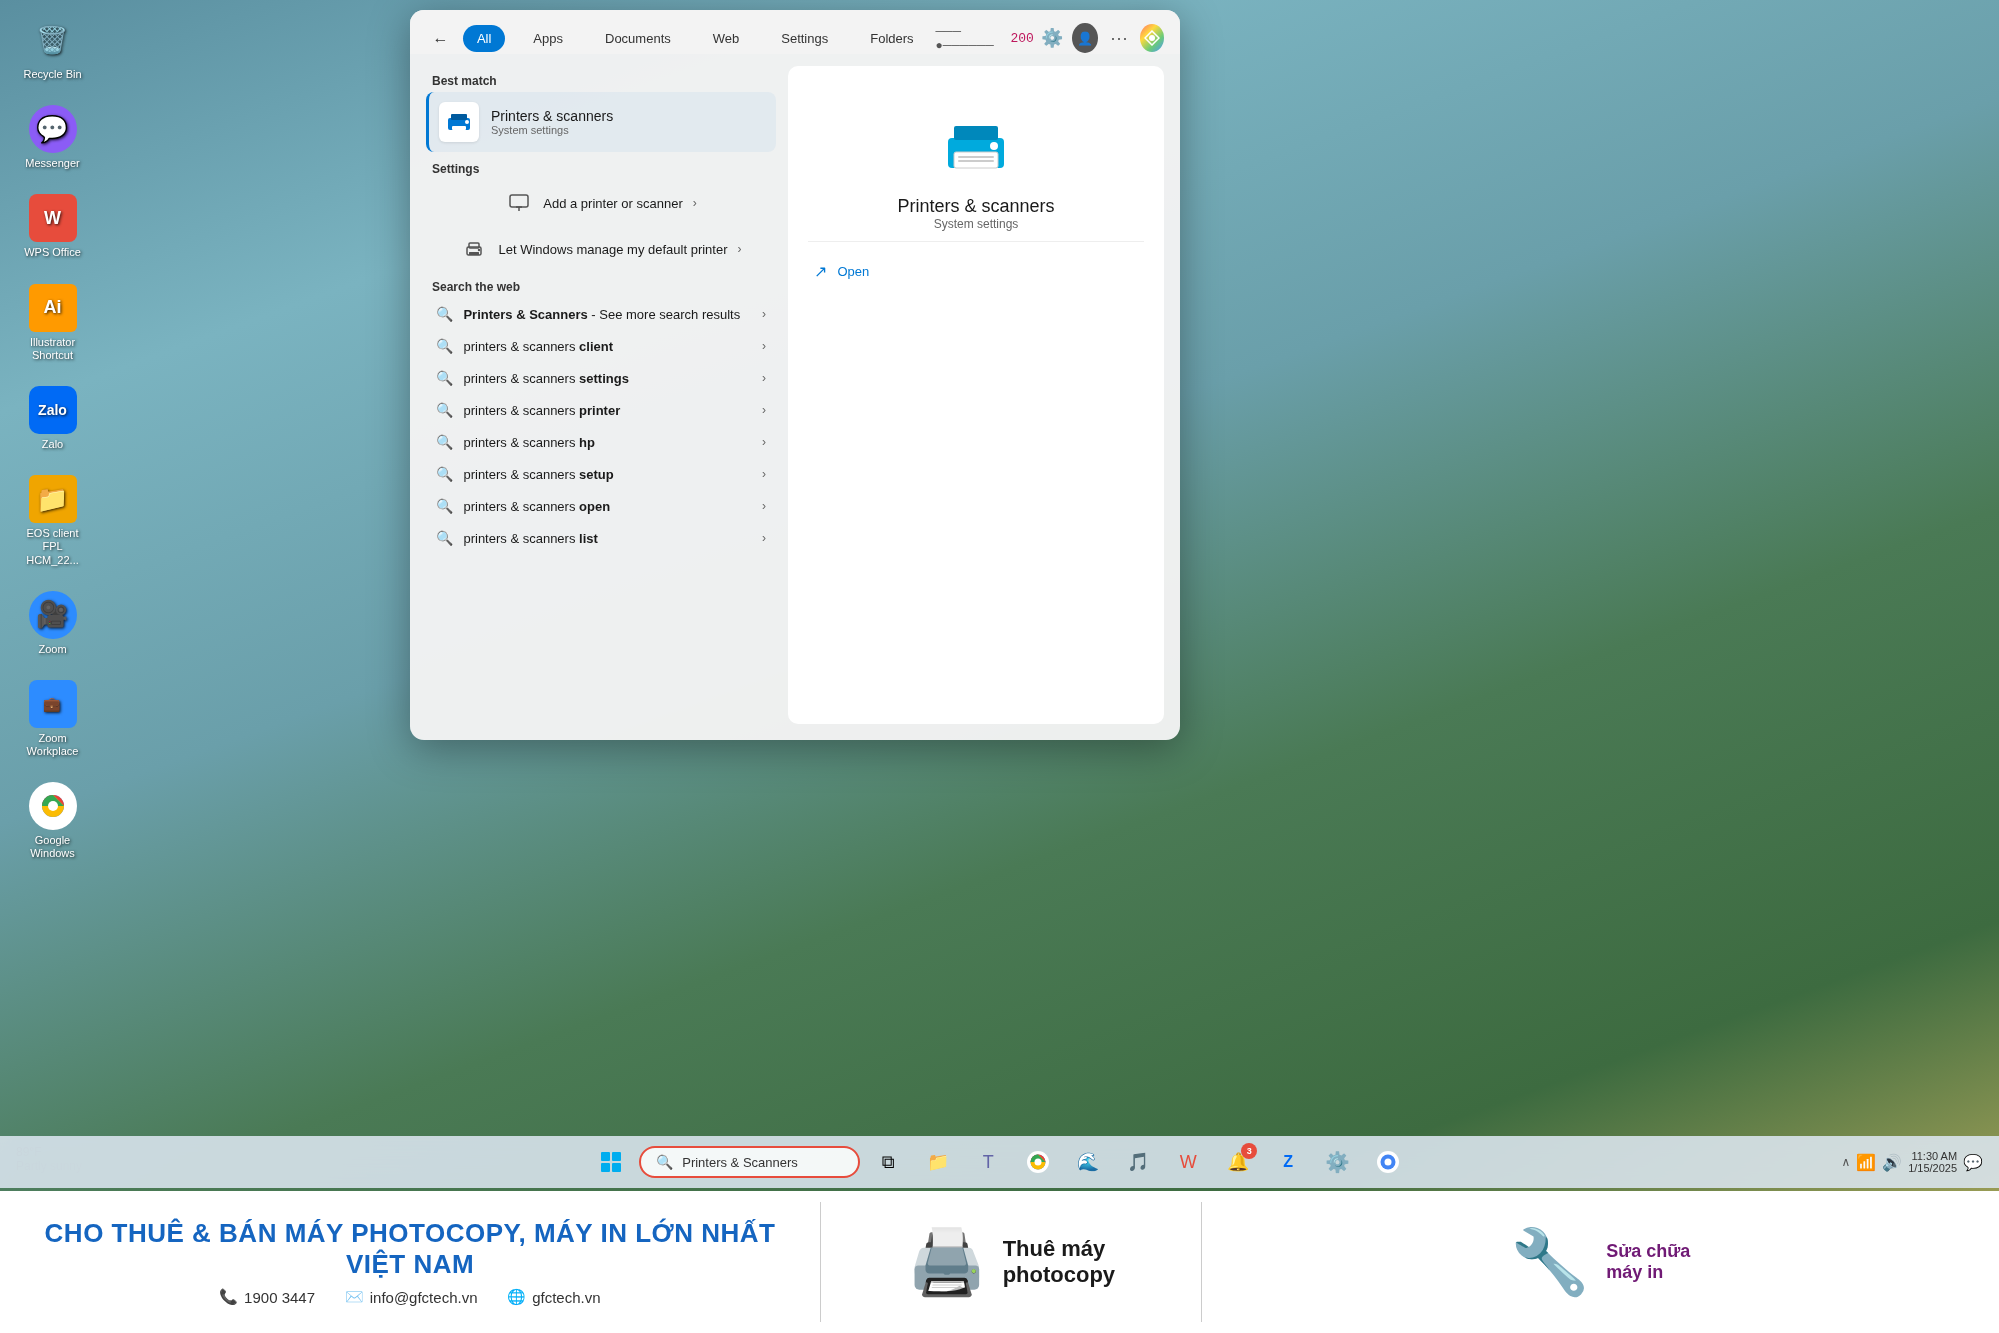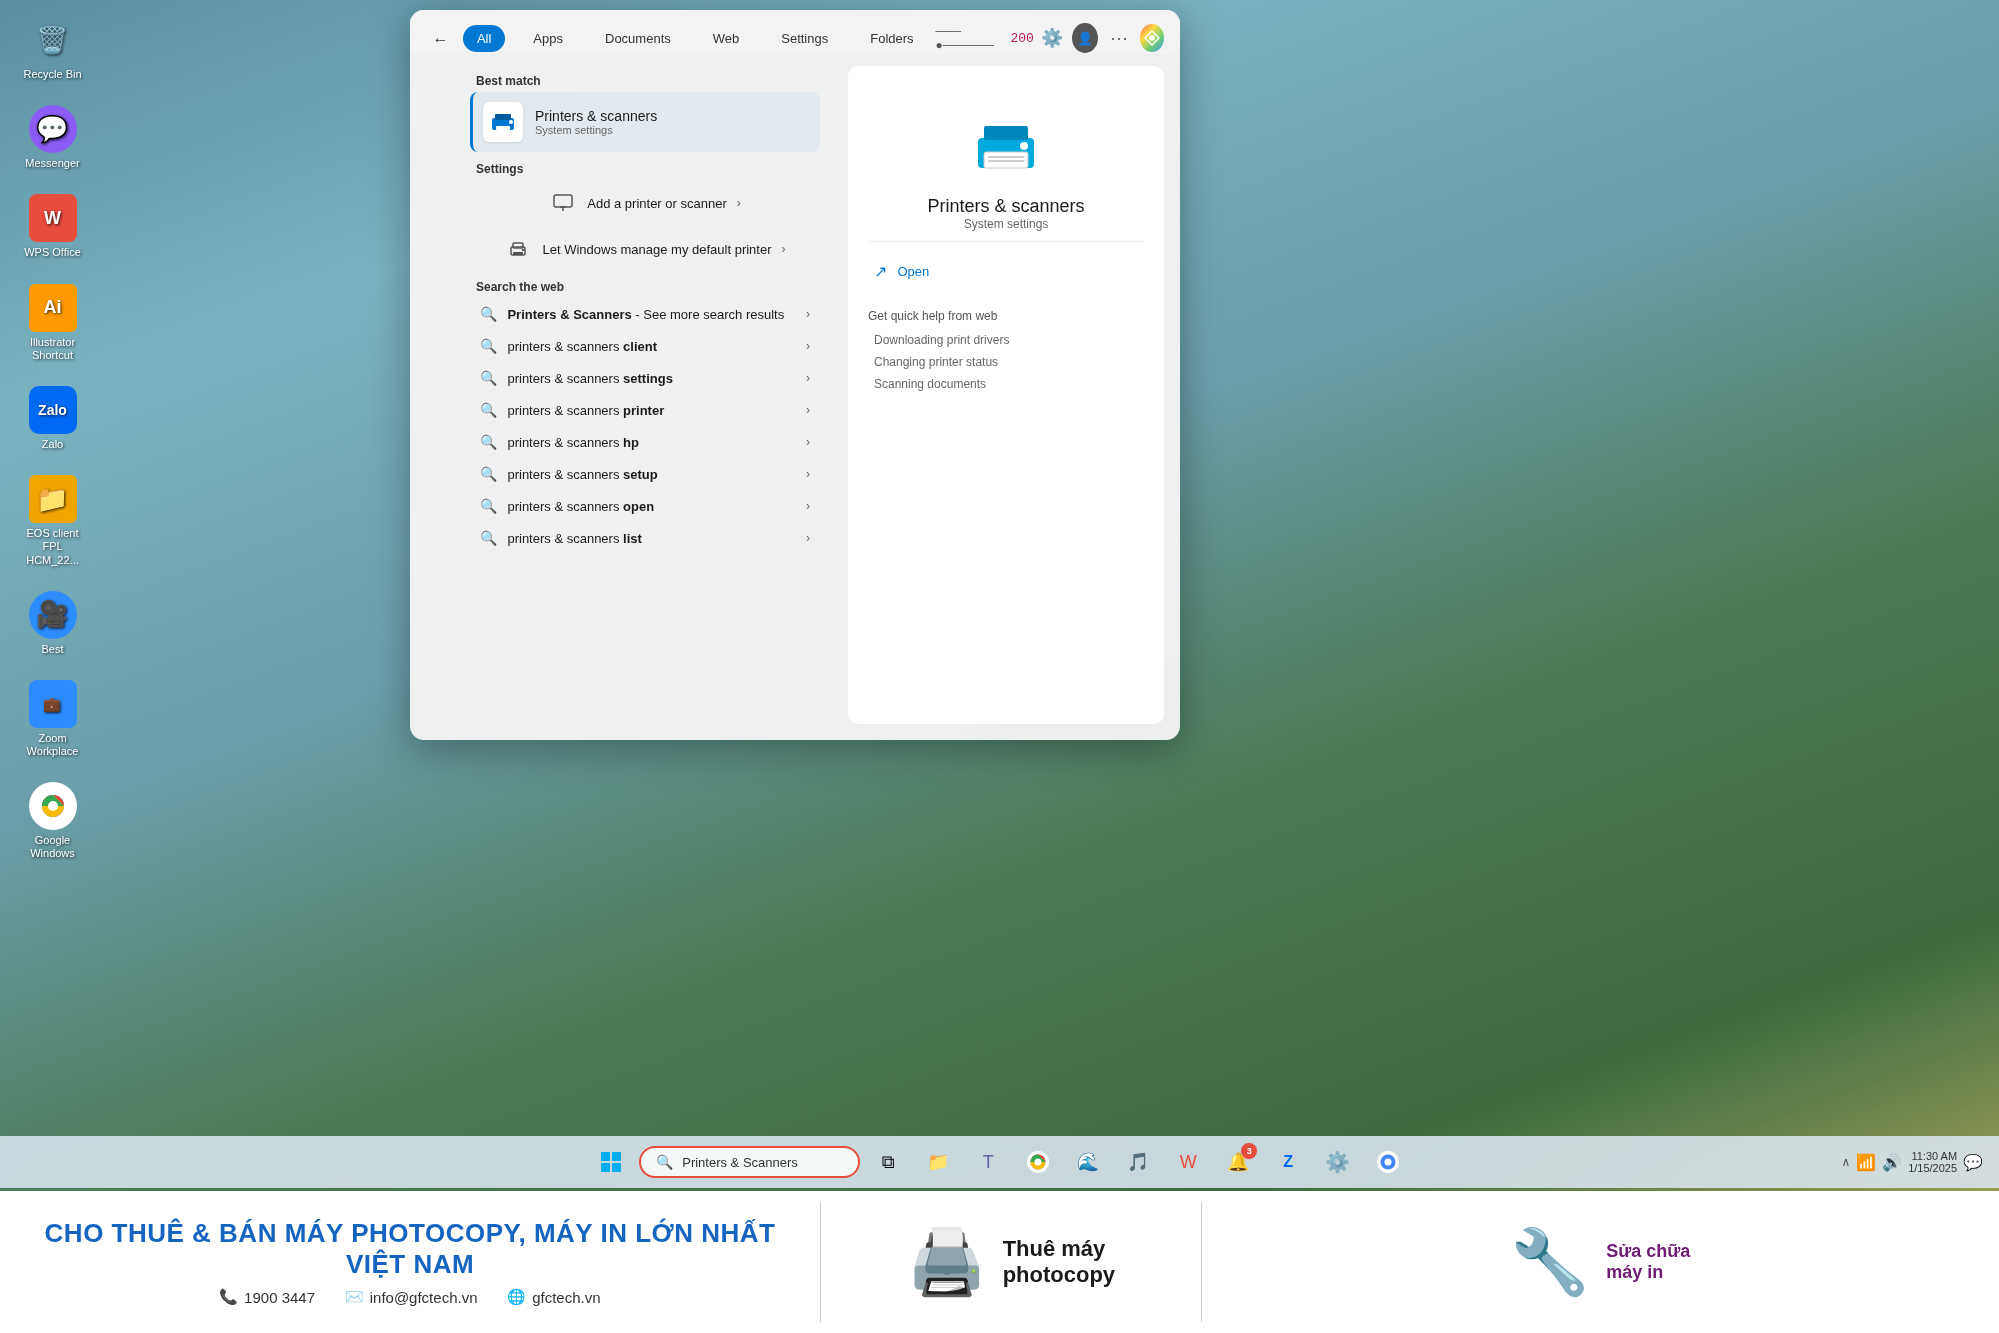--- a/index.html
+++ b/index.html
@@ -156,22 +156,21 @@
       align-items: center;
       justify-content: center;
     }
 
     
     .popup-content {
       display: flex;
       flex: 1;
       overflow: hidden;
       padding: 12px 16px 16px 16px;
-      gap: 28px;
-      margin-left: 44px;
+      gap: 12px;
     }
 
     
     .popup-left {
       flex: 0 0 350px;
       display: flex;
       flex-direction: column;
       gap: 0;
       overflow-y: auto;
     }
@@ -521,21 +520,21 @@
       <span class="icon-label">Zalo</span>
     </div>
 
     <div class="desktop-icon">
       <div class="icon-img" style="background:#f0a500; border-radius:6px;">📁</div>
       <span class="icon-label">EOS client FPL HCM_22...</span>
     </div>
 
     <div class="desktop-icon">
       <div class="icon-img" style="background:#2D8CFF; border-radius:50%;">🎥</div>
-      <span class="icon-label">Best</span>
+      <span class="icon-label">Zoom</span>
     </div>
 
     <div class="desktop-icon">
       <div class="icon-img" style="background:#2D8CFF; border-radius:8px; font-size:14px;">💼</div>
       <span class="icon-label">Zoom Workplace</span>
     </div>
 
     <div class="desktop-icon">
       <div class="icon-img" style="background:white; border-radius:50%;">
         <svg width="32" height="32" viewBox="0 0 32 32">
@@ -720,26 +719,20 @@
         <span class="right-subtitle">System settings</span>
       </div>
 
       <div class="right-actions">
         <div class="right-action-item">
           <span class="open-icon">↗</span>
           <span>Open</span>
         </div>
       </div>
 
-      <div class="right-quick-help">
-        <div class="right-quick-help-title">Get quick help from web</div>
-        <a class="right-help-link">Downloading print drivers</a>
-        <a class="right-help-link">Changing printer status</a>
-        <a class="right-help-link">Scanning documents</a>
-      </div>
     </div>
   </div>
 </div>
 
 <div class="weather-info">
   <div>89°F</div>
   <div>Partly sunny</div>
 </div>
 
 <div class="taskbar">

